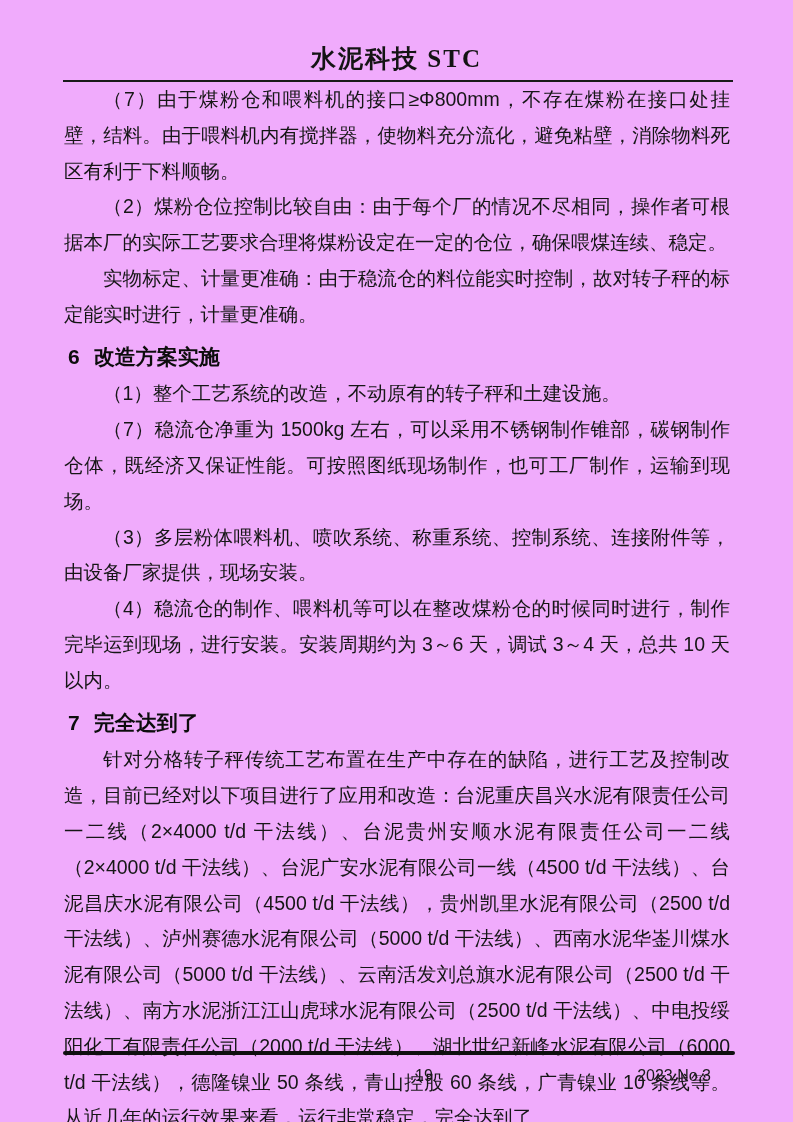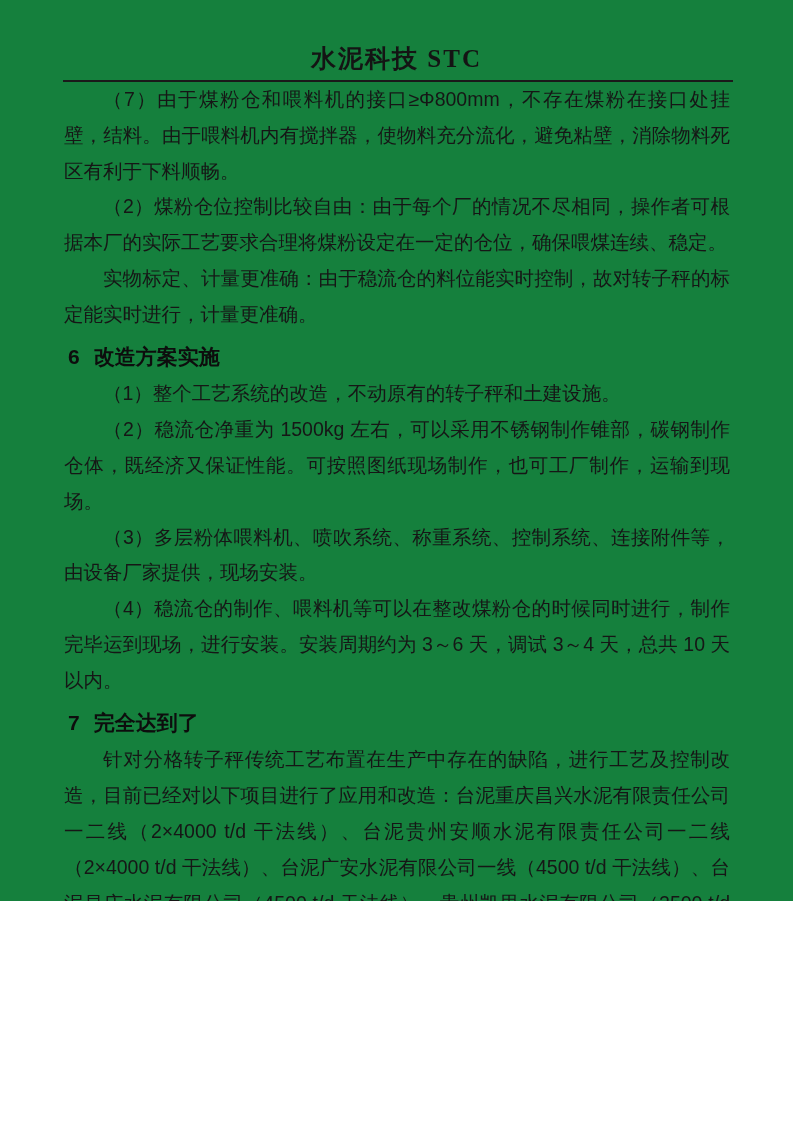--- a/index.html
+++ b/index.html
@@ -3,22 +3,22 @@
 <meta charset="utf-8">
 <style>
   html, body {
     margin: 0;
     padding: 0;
     background: #ffffff;
   }
   .page {
     position: relative;
     width: 793px;
-    height: 901px;
-    background: #15803d;
+    height: 1122px;
+    background: #f0abfc;
     color: #141414;
     overflow: hidden;
     box-sizing: border-box;
     font-family: "Liberation Sans", serif;
   }
   
   .journal-title {
     margin-top: 42px;
     height: 34px;
     text-align: center;
@@ -105,21 +105,21 @@
 
     <p>（7）由于煤粉仓和喂料机的接口≥Φ800mm，不存在煤粉在接口处挂壁，结料。由于喂料机内有搅拌器，使物料充分流化，避免粘壁，消除物料死区有利于下料顺畅。</p>
     <p>（2）煤粉仓位控制比较自由：由于每个厂的情况不尽相同，操作者可根据本厂的实际工艺要求合理将煤粉设定在一定的仓位，确保喂煤连续、稳定。</p>
     <p>实物标定、计量更准确：由于稳流仓的料位能实时控制，故对转子秤的标定能实时进行，计量更准确。</p>
 
     <div class="section-heading">
       <span class="sec-num">6</span><span>改造方案实施</span>
     </div>
 
     <p>（1）整个工艺系统的改造，不动原有的转子秤和土建设施。</p>
-    <p>（2）稳流仓净重为 1500kg 左右，可以采用不锈钢制作锥部，碳钢制作仓体，既经济又保证性能。可按照图纸现场制作，也可工厂制作，运输到现场。</p>
+    <p>（7）稳流仓净重为 1500kg 左右，可以采用不锈钢制作锥部，碳钢制作仓体，既经济又保证性能。可按照图纸现场制作，也可工厂制作，运输到现场。</p>
     <p>（3）多层粉体喂料机、喷吹系统、称重系统、控制系统、连接附件等，由设备厂家提供，现场安装。</p>
     <p>（4）稳流仓的制作、喂料机等可以在整改煤粉仓的时候同时进行，制作完毕运到现场，进行安装。安装周期约为 3～6 天，调试 3～4 天，总共 10 天以内。</p>
 
     <div class="section-heading">
       <span class="sec-num">7</span><span>完全达到了</span>
     </div>
 
     <p>针对分格转子秤传统工艺布置在生产中存在的缺陷，进行工艺及控制改造，目前已经对以下项目进行了应用和改造：台泥重庆昌兴水泥有限责任公司一二线（2×4000 t/d 干法线）、台泥贵州安顺水泥有限责任公司一二线（2×4000 t/d 干法线）、台泥广安水泥有限公司一线（4500 t/d 干法线）、台泥昌庆水泥有限公司（4500 t/d 干法线），贵州凯里水泥有限公司（2500 t/d 干法线）、泸州赛德水泥有限公司（5000 t/d 干法线）、西南水泥华崟川煤水泥有限公司（5000 t/d 干法线）、云南活发刘总旗水泥有限公司（2500 t/d 干法线）、南方水泥浙江江山虎球水泥有限公司（2500 t/d 干法线）、中电投绥阳化工有限责任公司（2000 t/d 干法线）、湖北世纪新峰水泥有限公司（6000 t/d 干法线），德隆镍业 50 条线，青山控股 60 条线，广青镍业 10 条线等。从近几年的运行效果来看，运行非常稳定，完全达到了</p>
 
   </div>

